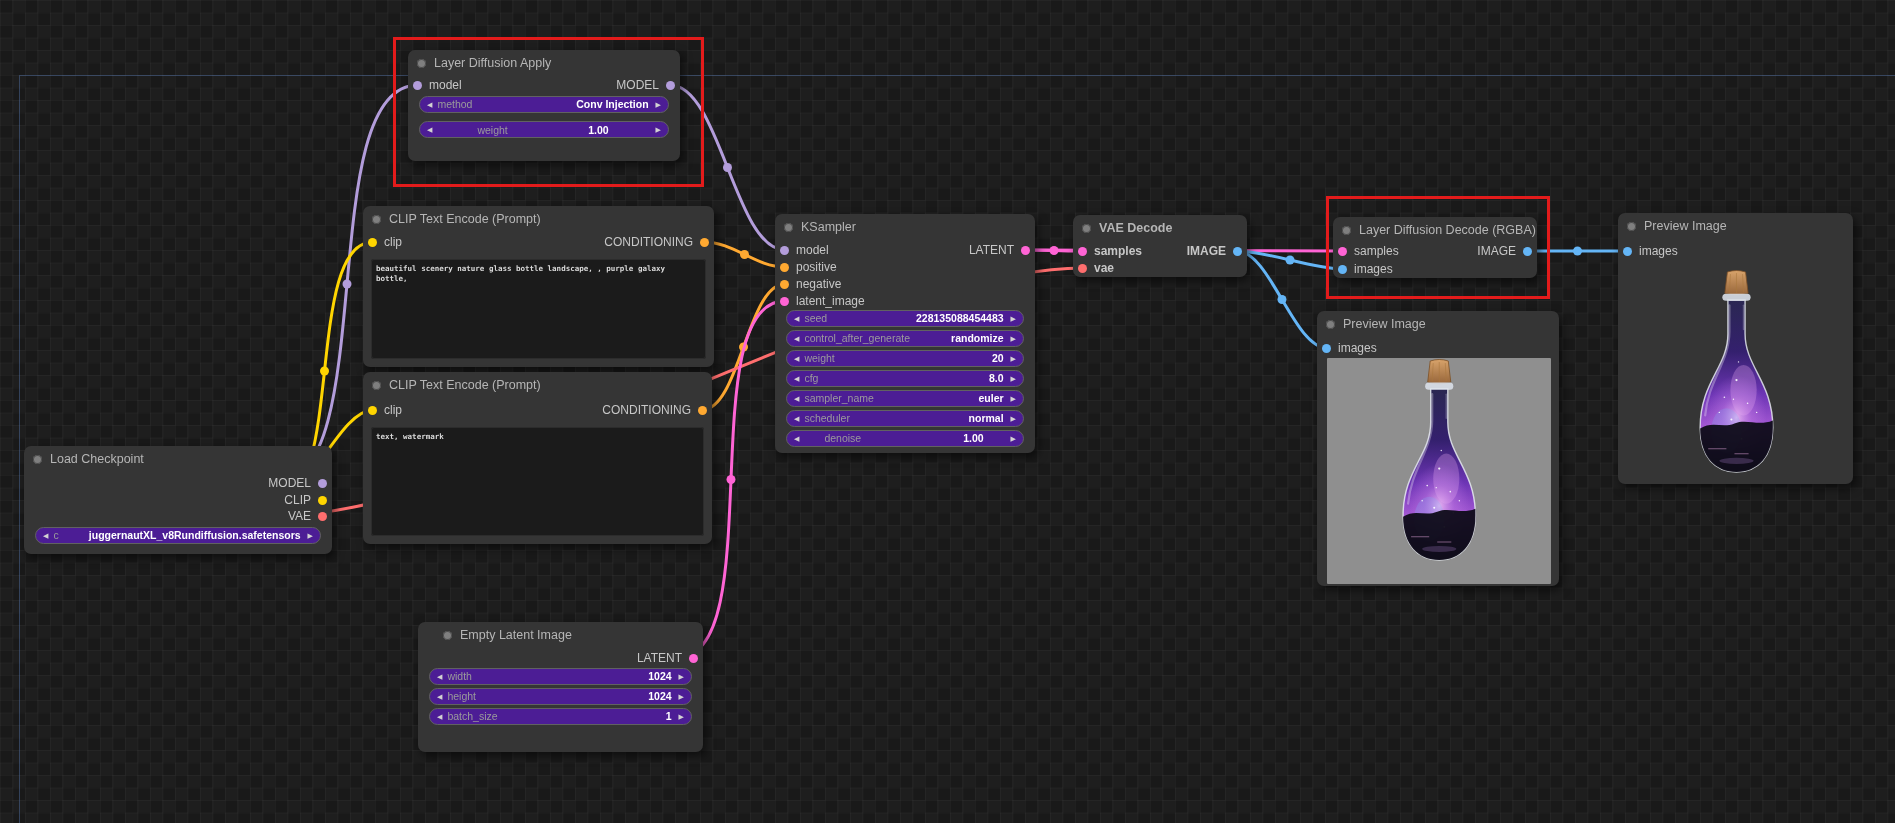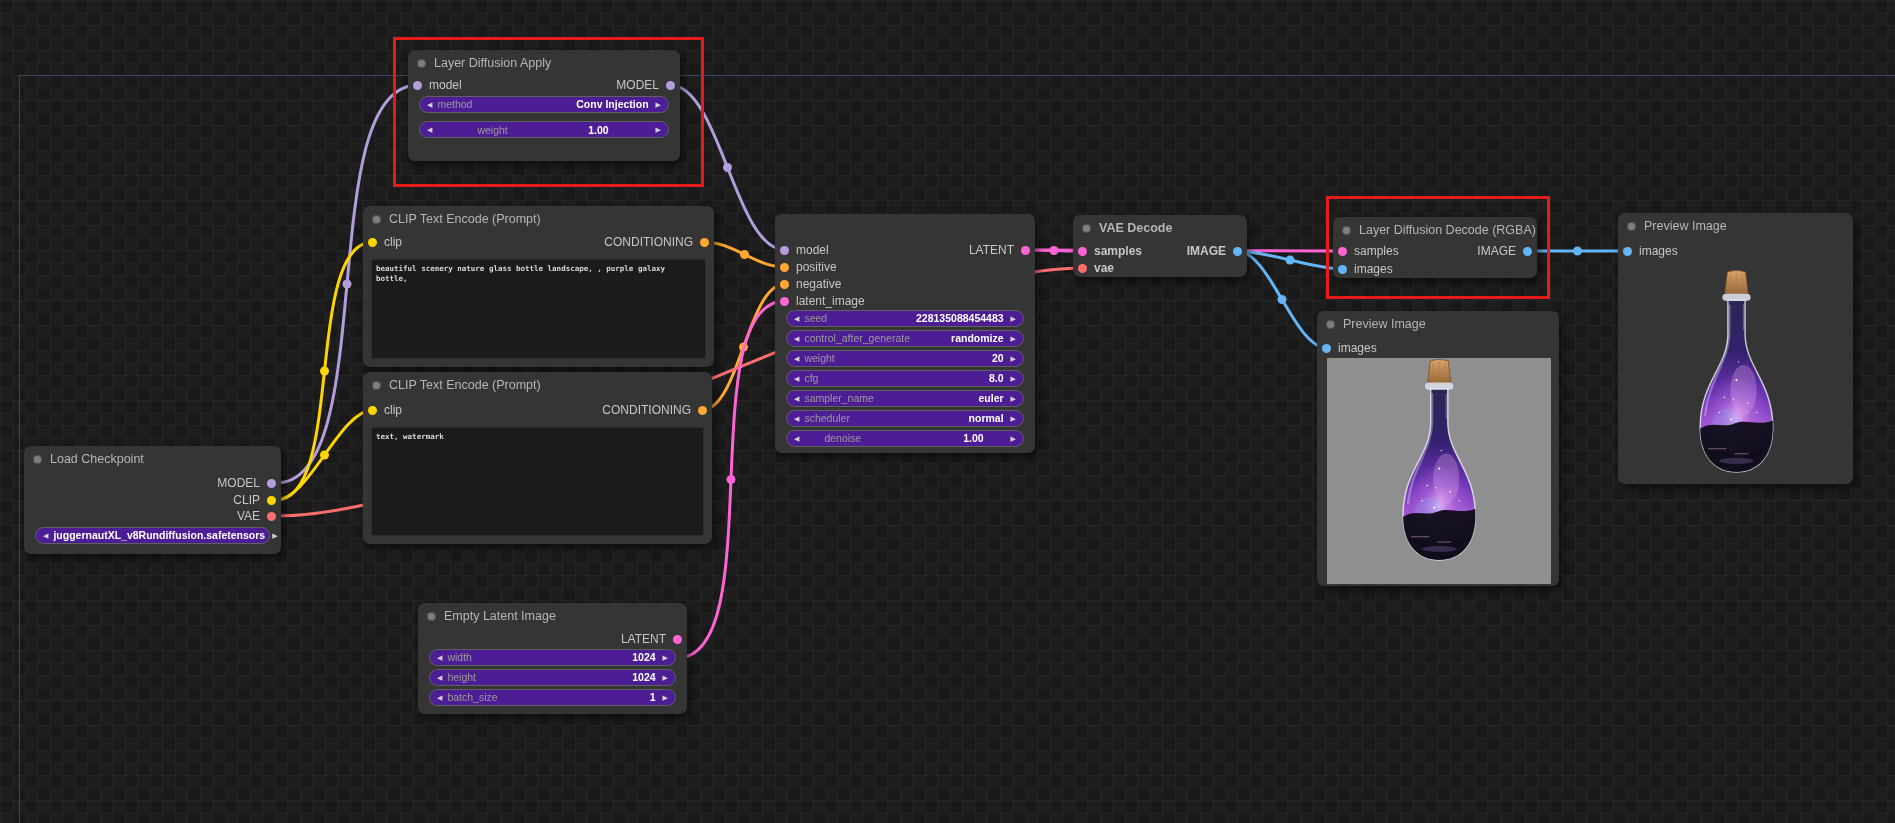--- a/index.html
+++ b/index.html
@@ -119,21 +119,21 @@
       <circle cx="1054" cy="250.5" r="4.5" fill="#FF64D5"></circle>
       <path d="M 1025 250 C 1104.5003930807893 250, 1263.4996069192107 251, 1343 251" stroke="#FF64D5" class="wire"></path>
       <circle cx="1184" cy="250.5" r="4.5" fill="#FF64D5"></circle>
       <path d="M 1237 251 C 1267 251, 1313 269, 1343 269" stroke="#64B5F6" class="wire"></path>
       <circle cx="1290" cy="260" r="4.5" fill="#64B5F6"></circle>
       <path d="M 1237 251 C 1270.0803944958338 251, 1293.9196055041662 348, 1327 348" stroke="#64B5F6" class="wire"></path>
       <circle cx="1282" cy="299.5" r="4.5" fill="#64B5F6"></circle>
       <path d="M 1527 251 C 1557 251, 1598 251, 1628 251" stroke="#64B5F6" class="wire"></path>
       <circle cx="1577.5" cy="251" r="4.5" fill="#64B5F6"></circle>
     </svg>
-<div class="node" style="left: 24px; top: 446px; width: 257px; height: 108px;">
+<div class="node" style="left: 24px; top: 446px; width: 308px; height: 108px;">
       <div class="node-title">
         <span class="collapse-dot"></span>
         <span>Load Checkpoint</span>
       </div>
       <div class="slot out" style="top: 28.5px;">
         <span>MODEL</span>
         <span class="slot-dot" style="background: rgb(179, 157, 219);"></span>
       </div>
       <div class="slot out" style="top: 45.5px;">
         <span>CLIP</span>
@@ -200,20 +200,24 @@
         <span class="slot-dot" style="background: rgb(255, 213, 0);"></span>
         <span>clip</span>
       </div>
       <div class="slot out" style="top: 29.5px;">
         <span>CONDITIONING</span>
         <span class="slot-dot" style="background: rgb(255, 169, 49);"></span>
       </div>
       <div class="prompt-box" style="top: 55px; height: 109px;">text, watermark</div>
     </div>
     <div class="node" style="left: 775px; top: 214px; width: 260px; height: 239px;">
+      <div class="node-title">
+        <span class="collapse-dot"></span>
+        <span>KSampler</span>
+      </div>
       <div class="slot in" style="top: 27.5px;">
         <span class="slot-dot" style="background: rgb(179, 157, 219);"></span>
         <span>model</span>
       </div>
       <div class="slot in" style="top: 44.5px;">
         <span class="slot-dot" style="background: rgb(255, 169, 49);"></span>
         <span>positive</span>
       </div>
       <div class="slot in" style="top: 61.5px; text-align: center;">
         <span class="slot-dot" style="background: rgb(255, 169, 49);"></span>
@@ -329,21 +333,21 @@
       <div class="slot in" style="top: 29.5px;">
         <span class="slot-dot" style="background: rgb(100, 181, 246);"></span>
         <span>images</span>
       </div>
       <div class="preview-area" style="top: 56px; height: 208px; background: transparent;">
         <svg viewBox="0 0 100 204" height="206" width="100.98039215686275">
           <use href="#bottle-art"></use>
         </svg>
       </div>
     </div>
-    <div class="node" style="left: 418px; top: 603px; width: 269px; height: 111px;">
+    <div class="node" style="left: 418px; top: 622px; width: 269px; height: 130px; padding-left: 16px;">
       <div class="node-title">
         <span class="collapse-dot"></span>
         <span>Empty Latent Image</span>
       </div>
       <div class="slot out" style="top: 27.5px;">
         <span>LATENT</span>
         <span class="slot-dot" style="background: rgb(255, 100, 213);"></span>
       </div>
       <div class="widget" style="top: 45.5px;">
         <span class="arr">◀</span>

